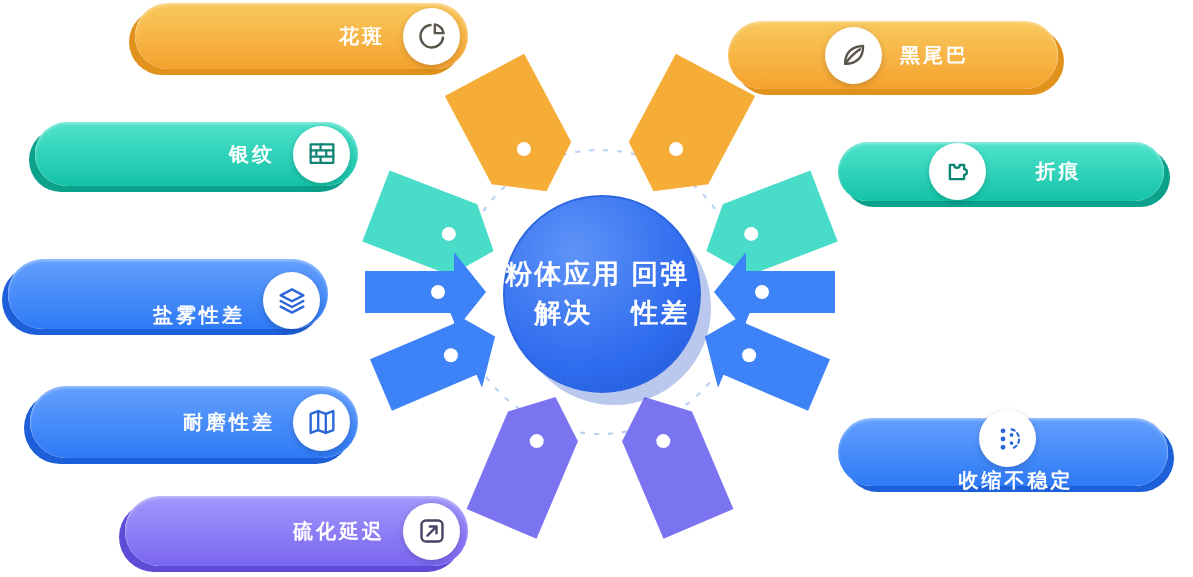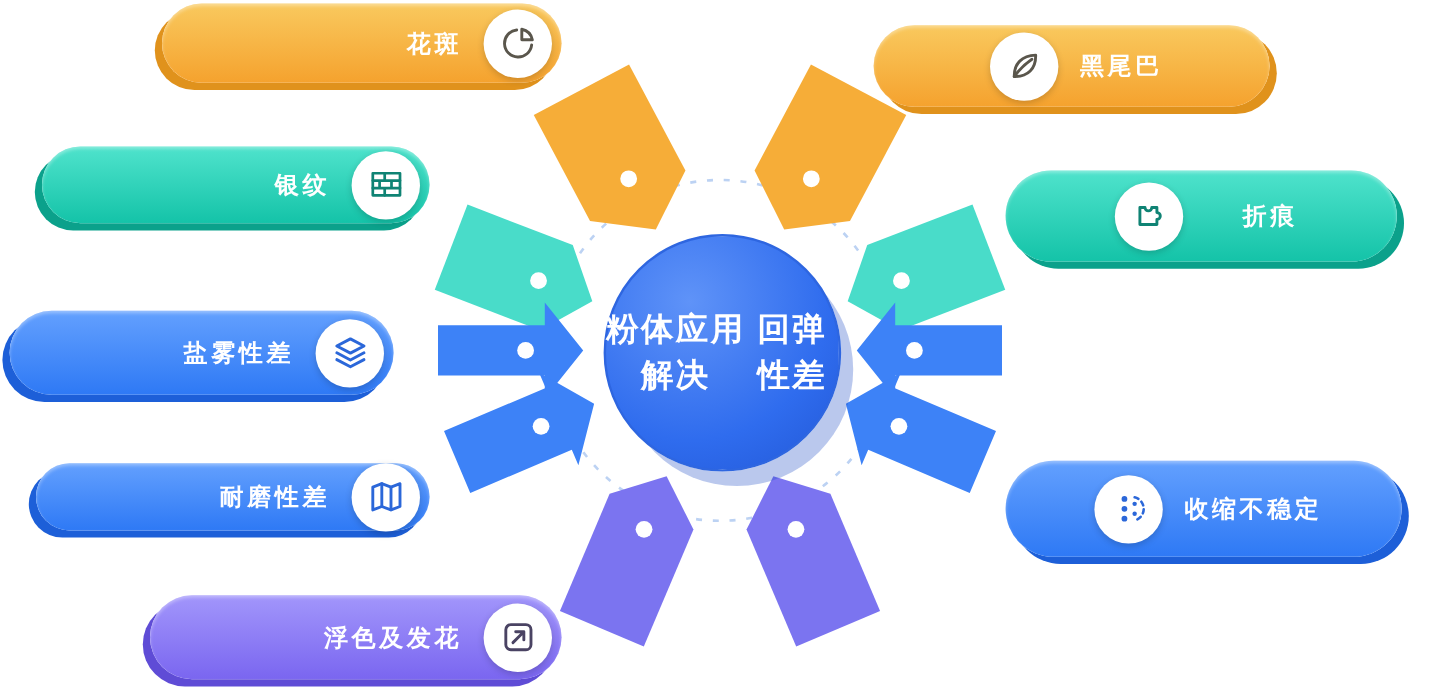--- a/index.html
+++ b/index.html
@@ -100,67 +100,67 @@
   <div class="pill side-left teal" style="left:35px;top:122px;width:315px;height:64px;">
     <span class="pill-label">银纹</span>
     <span class="icon-circle">
       <svg viewBox="0 0 24 24" fill="none" stroke="currentColor" stroke-width="1.6" stroke-linecap="round" stroke-linejoin="round">
         <rect x="4" y="5.2" width="16" height="13"></rect>
         <path d="M4 9.5 H20 M4 13.9 H20 M11 5.2 V9.5 M8 9.5 V13.9 M15 9.5 V13.9 M11 13.9 V18.2"></path>
       </svg>
     </span>
   </div>
 
-  <div class="pill side-right teal" style="left:838px;top:126px;width:318px;height:76px;gap:32px;">
+  <div class="pill side-right teal" style="left:838px;top:126px;width:318px;height:59px;gap:32px;">
     <span class="icon-circle">
       <svg viewBox="0 0 24 24" fill="none" stroke="currentColor" stroke-width="1.7" stroke-linecap="round" stroke-linejoin="round">
         <path d="M7 7 L10 7 A2 2 0 1 0 14 7 L17 7 L17 10 A2 2 0 1 1 17 14 L17 17 L7 17 Z"></path>
       </svg>
     </span>
     <span class="pill-label">折痕</span>
   </div>
 
-  <div class="pill side-left blue" style="left:8px;top:259px;width:312px;height:70px;">
+  <div class="pill side-left blue" style="left:8px;top:259px;width:312px;height:70px;align-items:flex-end;">
     <span class="pill-label">盐雾性差</span>
     <span class="icon-circle">
       <svg viewBox="0 0 24 24" fill="none" stroke="currentColor" stroke-width="1.7" stroke-linecap="round" stroke-linejoin="round">
         <path d="M12 3.8 L20 8 12 12.2 4 8 Z"></path>
         <path d="M4 12 L12 16.2 20 12"></path>
         <path d="M4 16 L12 20.2 20 16"></path>
       </svg>
     </span>
   </div>
 
 
-  <div class="pill side-left blue" style="left:30px;top:386px;width:320px;height:56px;">
+  <div class="pill side-left blue" style="left:30px;top:386px;width:320px;height:72px;">
     <span class="pill-label">耐磨性差</span>
     <span class="icon-circle">
       <svg viewBox="0 0 24 24" fill="none" stroke="currentColor" stroke-width="1.7" stroke-linecap="round" stroke-linejoin="round">
         <path d="M4 6.3 L9.3 4.3 14.7 6.3 20 4.3 V17.7 L14.7 19.7 9.3 17.7 4 19.7 Z"></path>
         <path d="M9.3 4.3 V17.7 M14.7 6.3 V19.7"></path>
       </svg>
     </span>
   </div>
 
-  <div class="pill side-right blue" style="left:838px;top:368px;width:322px;height:80px;">
+  <div class="pill side-right blue" style="left:838px;top:402px;width:322px;height:68px;flex-direction:column;">
     <span class="icon-circle">
       <svg viewBox="0 0 24 24" fill="none" stroke="currentColor" stroke-width="1.5" stroke-linecap="round" stroke-linejoin="round">
         <circle cx="9.2" cy="6.2" r="1.7" fill="currentColor" stroke="none"></circle>
         <circle cx="9.2" cy="12" r="1.7" fill="currentColor" stroke="none"></circle>
         <circle cx="9.2" cy="17.8" r="1.7" fill="currentColor" stroke="none"></circle>
         <circle cx="15.2" cy="9.1" r="1.3" fill="currentColor" stroke="none"></circle>
         <circle cx="15.2" cy="14.9" r="1.3" fill="currentColor" stroke="none"></circle>
         <path d="M15.2 5.2 a7 7 0 0 1 0 13.6" stroke-dasharray="2.4 2.4"></path>
       </svg>
     </span>
     <span class="pill-label">收缩不稳定</span>
   </div>
 
   <div class="pill side-left purple" style="left:125px;top:496px;width:335px;height:70px;">
-    <span class="pill-label">浮色及发花</span>
+    <span class="pill-label">硫化延迟</span>
     <span class="icon-circle">
       <svg viewBox="0 0 24 24" fill="none" stroke="currentColor" stroke-width="1.7" stroke-linecap="round" stroke-linejoin="round">
         <rect x="4.6" y="4.6" width="14.8" height="14.8" rx="3"></rect>
         <path d="M8.8 15.2 L15.2 8.8 M10.4 8.8 H15.2 V13.6"></path>
       </svg>
     </span>
   </div>
 
 
 </div>

